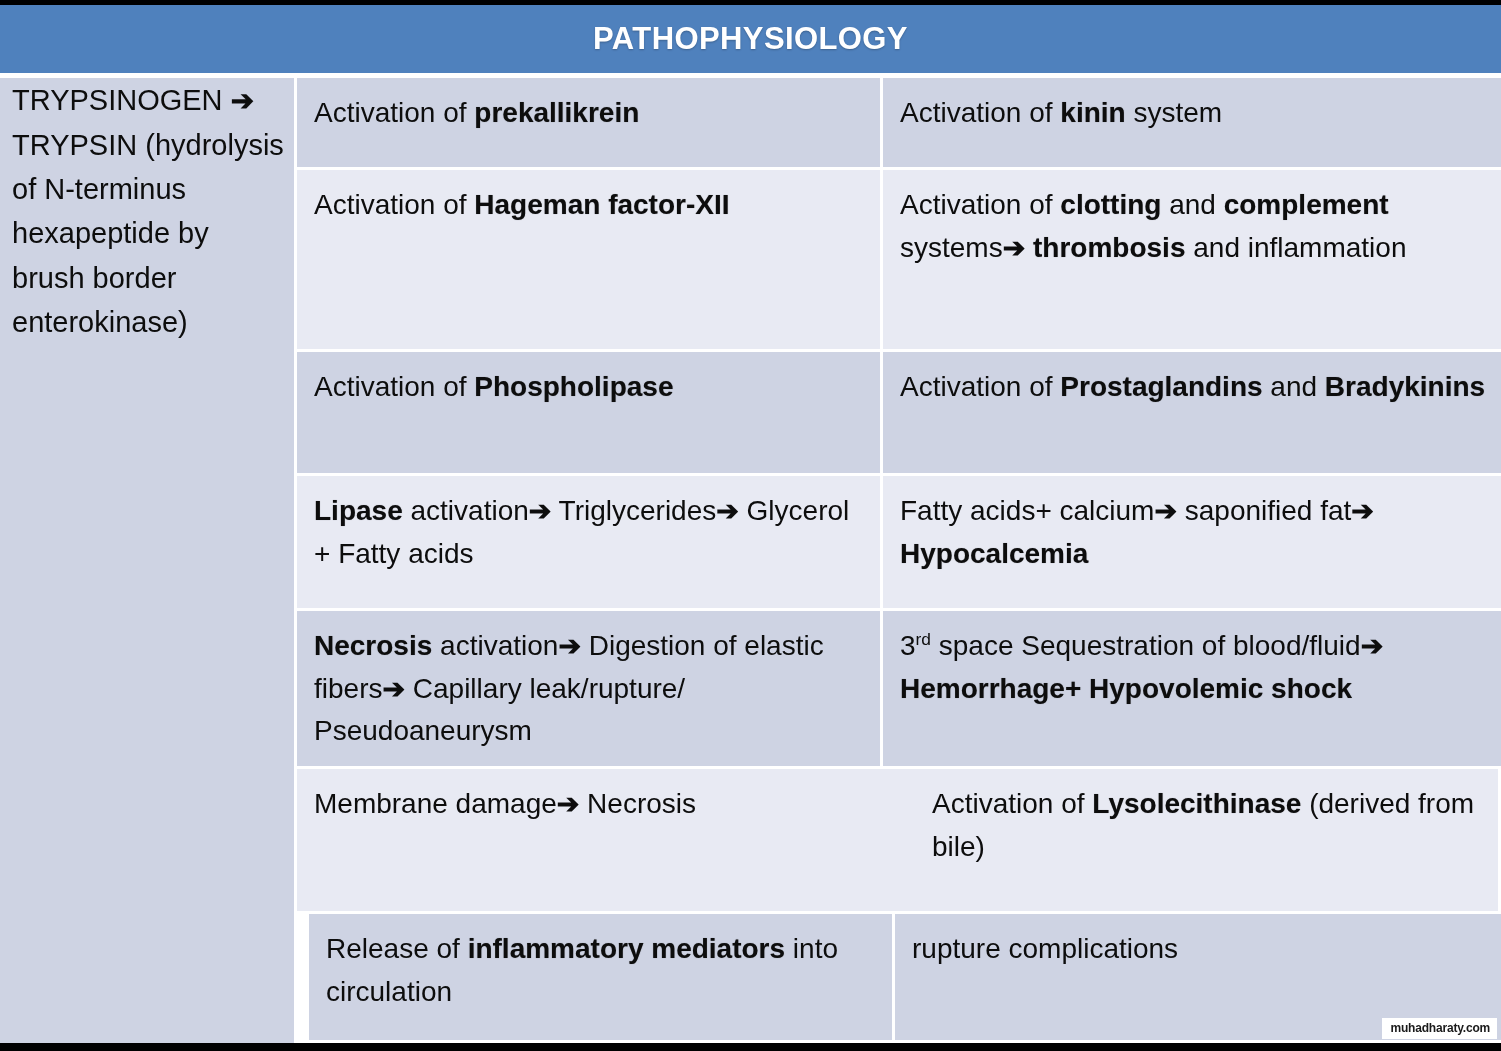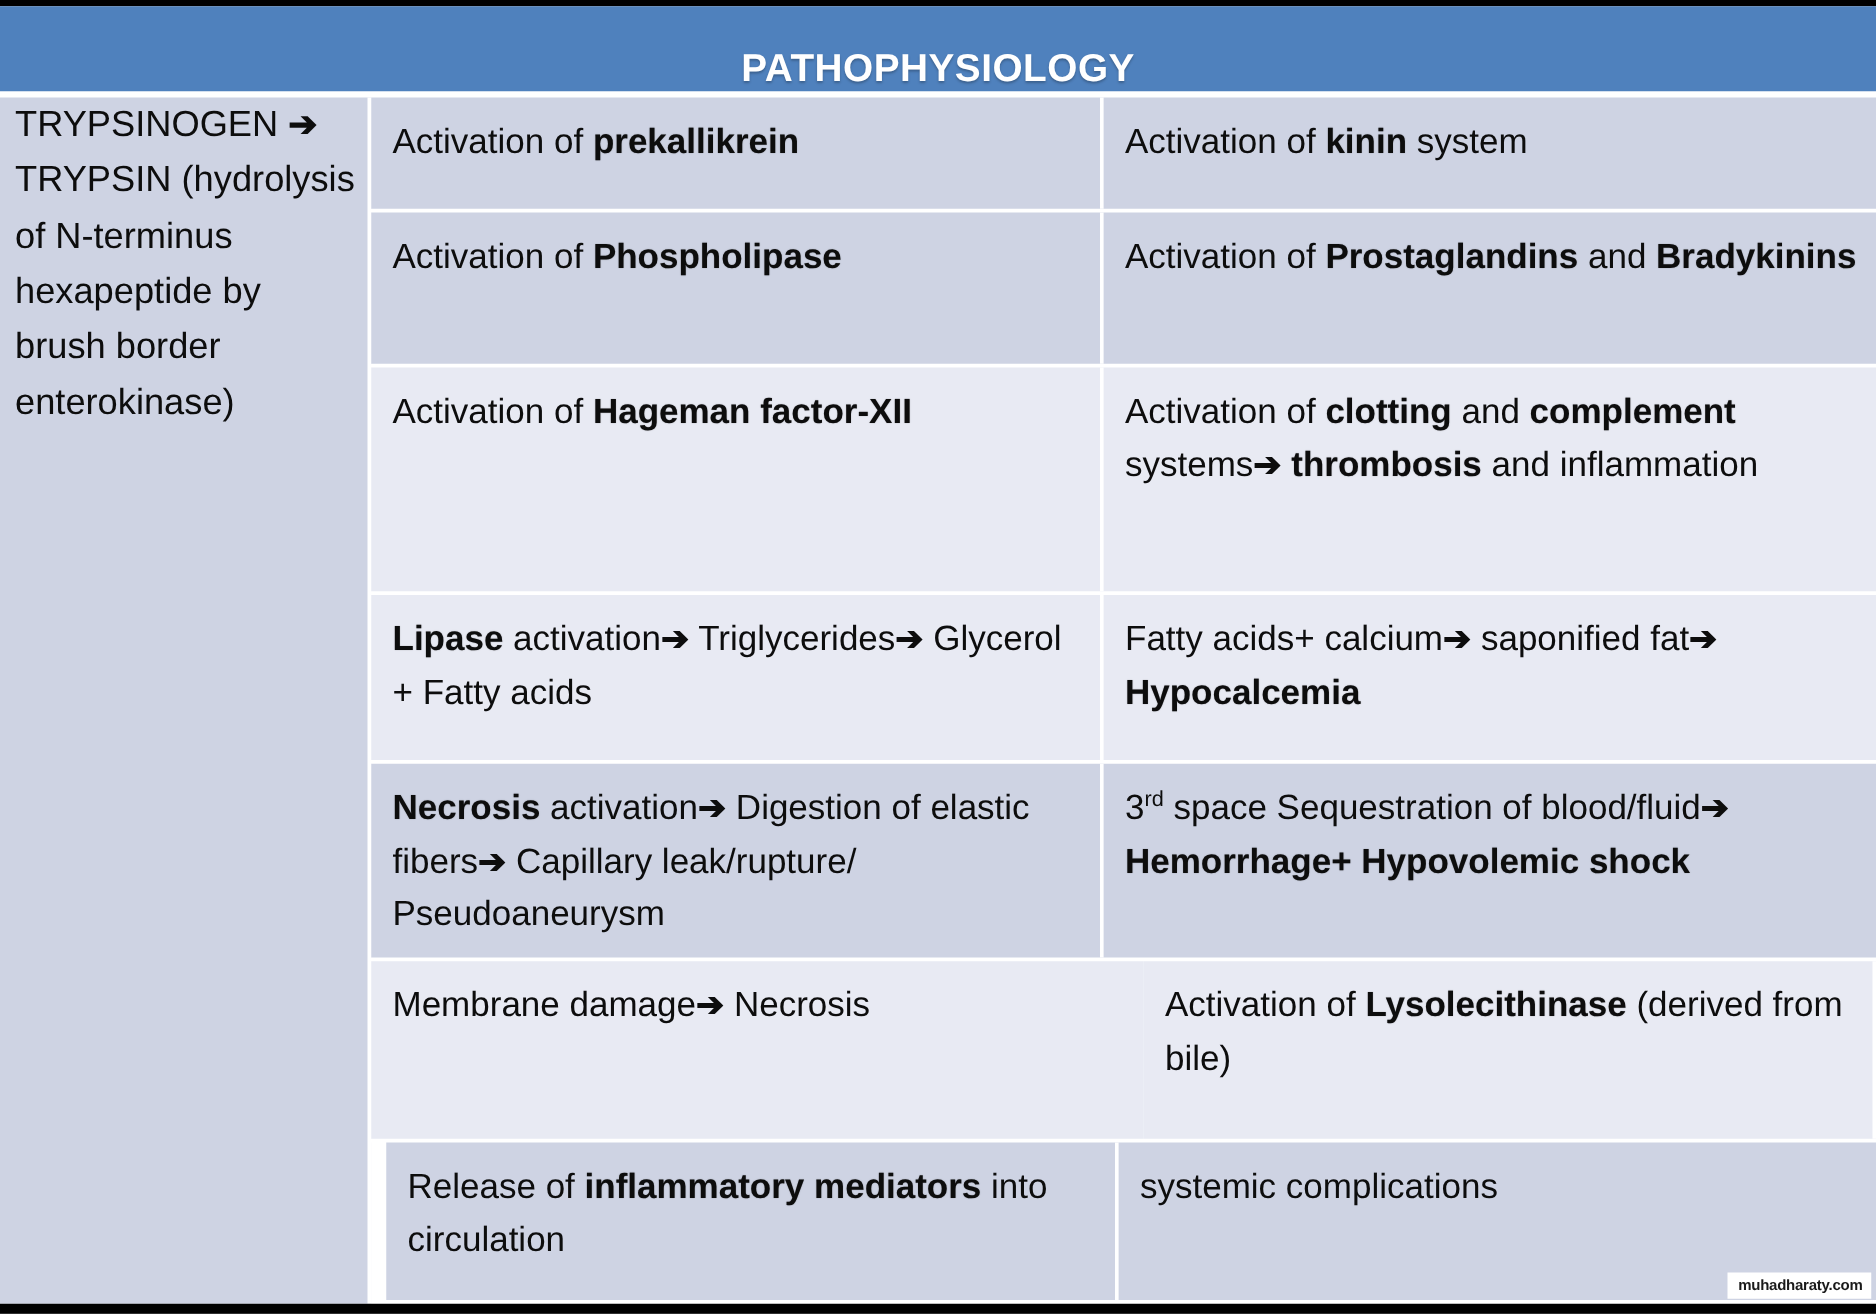--- a/index.html
+++ b/index.html
@@ -38,21 +38,21 @@
 
   
   .title-bar {
     position: absolute;
     left: 0;
     top: 5px;
     width: 1501px;
     height: 68px;
     background: #4f81bd;
     display: flex;
-    align-items: flex-end;
+    align-items: center;
     justify-content: center;
   }
   .title-text {
     color: #ffffff;
     font-size: 31px;
     font-weight: bold;
     letter-spacing: 0.4px;
     text-shadow: 0 1px 2px rgba(0,0,0,0.25);
   }
 
@@ -174,48 +174,48 @@
       </div>
     </div>
 
     <div class="rows-col">
 
       <div class="row h1">
         <div class="cell cell-a shade-dark">Activation of <b>prekallikrein</b></div>
         <div class="cell cell-b shade-dark">Activation of <b>kinin</b> system</div>
       </div>
 
+      <div class="row h2">
+        <div class="cell cell-a shade-light">Activation of <b>Hageman factor-XII</b></div>
+        <div class="cell cell-b shade-light">Activation of <b>clotting</b> and <b>complement</b> systems<span class="arr">➔</span> <b>thrombosis</b> and inflammation</div>
+      </div>
+
       <div class="row h3">
         <div class="cell cell-a shade-dark">Activation of <b>Phospholipase</b></div>
         <div class="cell cell-b shade-dark">Activation of <b>Prostaglandins</b> and <b>Bradykinins</b></div>
       </div>
 
-      <div class="row h2">
-        <div class="cell cell-a shade-light">Activation of <b>Hageman factor-XII</b></div>
-        <div class="cell cell-b shade-light">Activation of <b>clotting</b> and <b>complement</b> systems<span class="arr">➔</span> <b>thrombosis</b> and inflammation</div>
-      </div>
-
       <div class="row h4">
         <div class="cell cell-a shade-light"><b>Lipase</b> activation<span class="arr">➔</span> Triglycerides<span class="arr">➔</span> Glycerol + Fatty acids</div>
         <div class="cell cell-b shade-light">Fatty acids+ calcium<span class="arr">➔</span> saponified fat<span class="arr">➔</span> <b>Hypocalcemia</b></div>
       </div>
 
       <div class="row h5">
         <div class="cell cell-a shade-dark"><b>Necrosis</b> activation<span class="arr">➔</span> Digestion of elastic fibers<span class="arr">➔</span> Capillary leak/rupture/ Pseudoaneurysm</div>
         <div class="cell cell-b shade-dark">3<sup>rd</sup> space Sequestration of blood/fluid<span class="arr">➔</span> <b>Hemorrhage+ Hypovolemic shock</b></div>
       </div>
 
       <div class="row h6">
         <div class="cell cell-b shade-light">Membrane damage<span class="arr">➔</span> Necrosis</div>
         <div class="cell cell-a shade-light">Activation of <b>Lysolecithinase</b> (derived from bile)</div>
       </div>
 
       <div class="row h7">
         <div class="cell cell-a shade-dark">Release of <b>inflammatory mediators</b> into circulation</div>
-        <div class="cell cell-b shade-dark">systemic complications</div>
+        <div class="cell cell-b shade-dark">rupture complications</div>
       </div>
 
     </div>
   </div>
 
   <div class="watermark">muhadharaty.com</div>
 
   <div class="edge-bottom"></div>
 
 </div>

